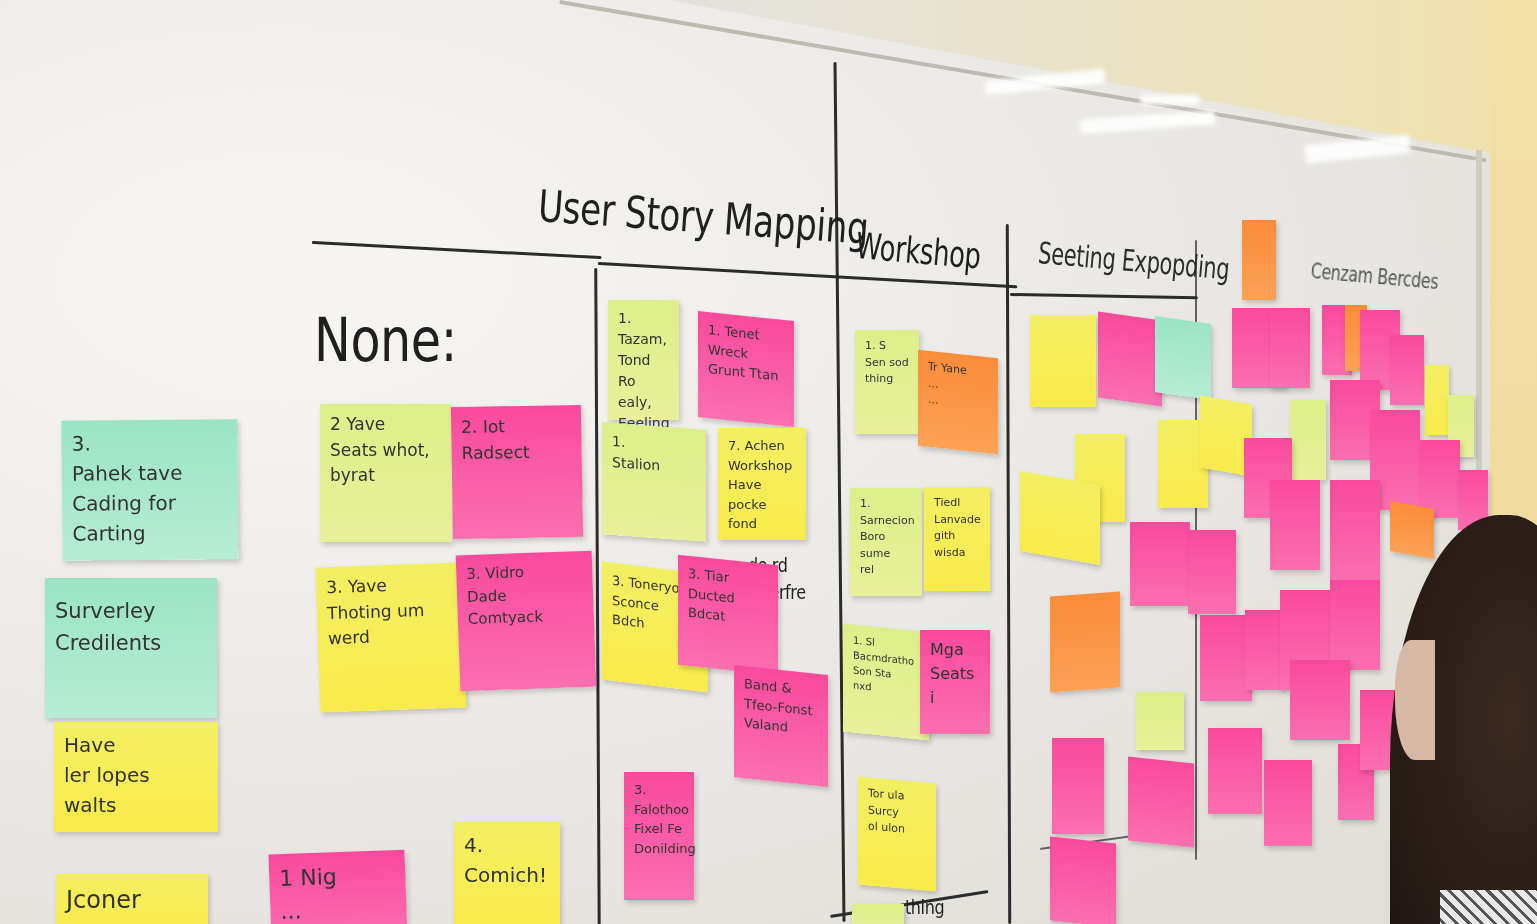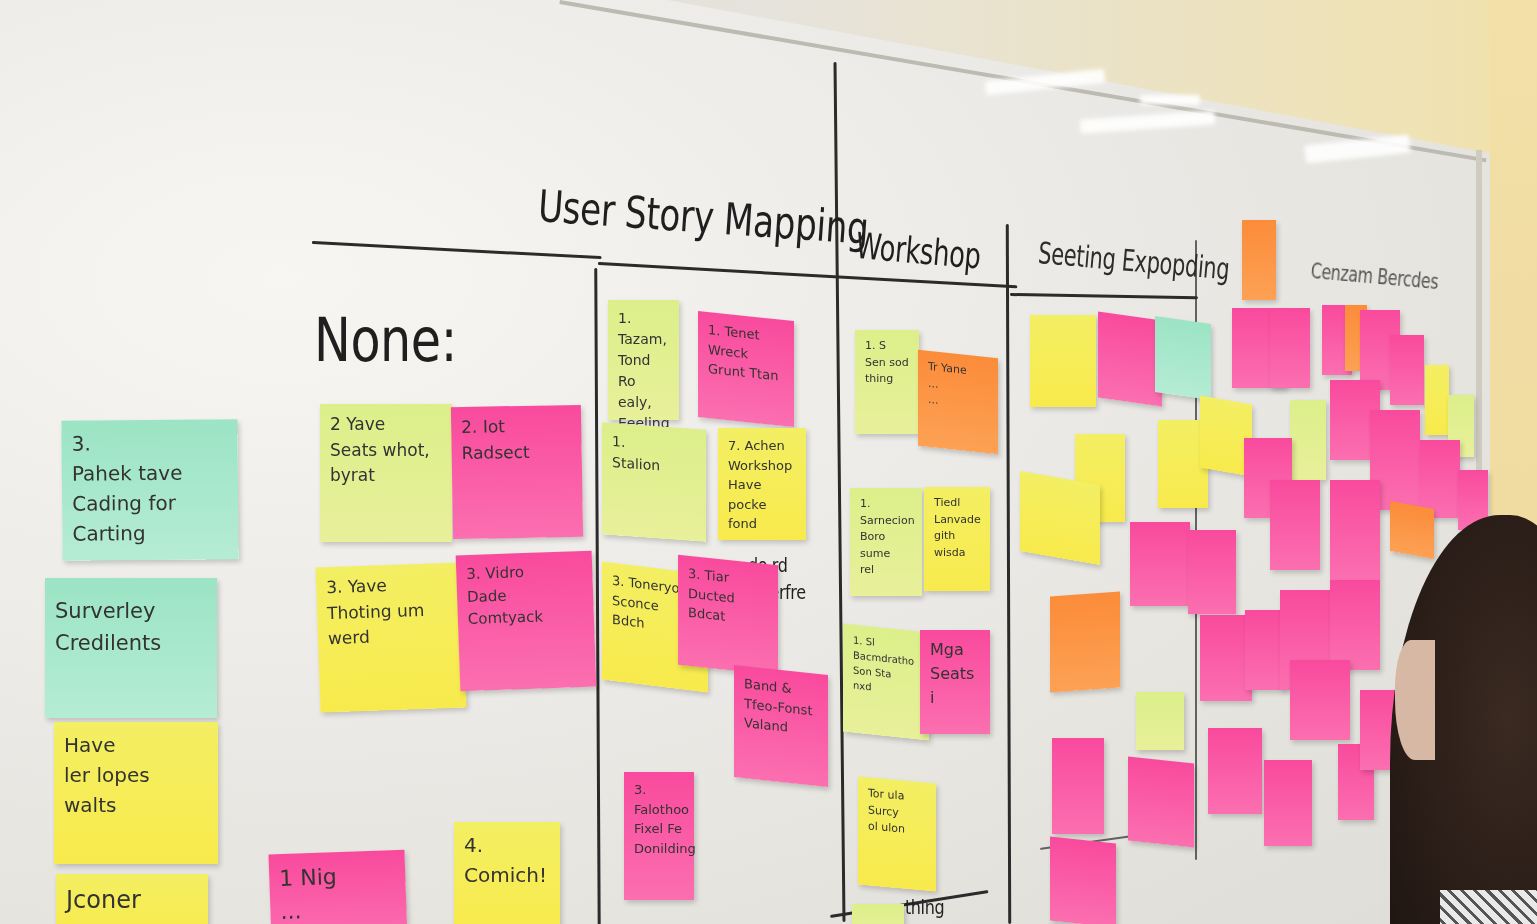--- a/index.html
+++ b/index.html
@@ -68,21 +68,21 @@
 <div class="note aqua" style="left:62px;top:420px;width:176px;height:140px;font-size:20px;transform:rotate(-0.5deg)">
   <span>3.</span>
   <span>Pahek tave</span>
   <span>Cading for</span>
   <span>Carting</span>
 </div>
 <div class="note aqua" style="left:45px;top:578px;width:172px;height:140px;font-size:21px;padding-top:18px">
   <span>Surverley</span>
   <span>Credilents</span>
 </div>
-<div class="note yellow" style="left:54px;top:722px;width:164px;height:142px;font-size:20px">
+<div class="note yellow" style="left:54px;top:722px;width:164px;height:110px;font-size:20px">
   <span>Have</span>
   <span>ler lopes</span>
   <span>walts</span>
 </div>
 <div class="note yellow" style="left:56px;top:874px;width:152px;height:60px;font-size:24px">
   <span>Jconer</span>
 </div>
 
 <div class="note lime" style="left:320px;top:404px;width:132px;height:138px;font-size:17px">
   <span>2 Yave</span>

